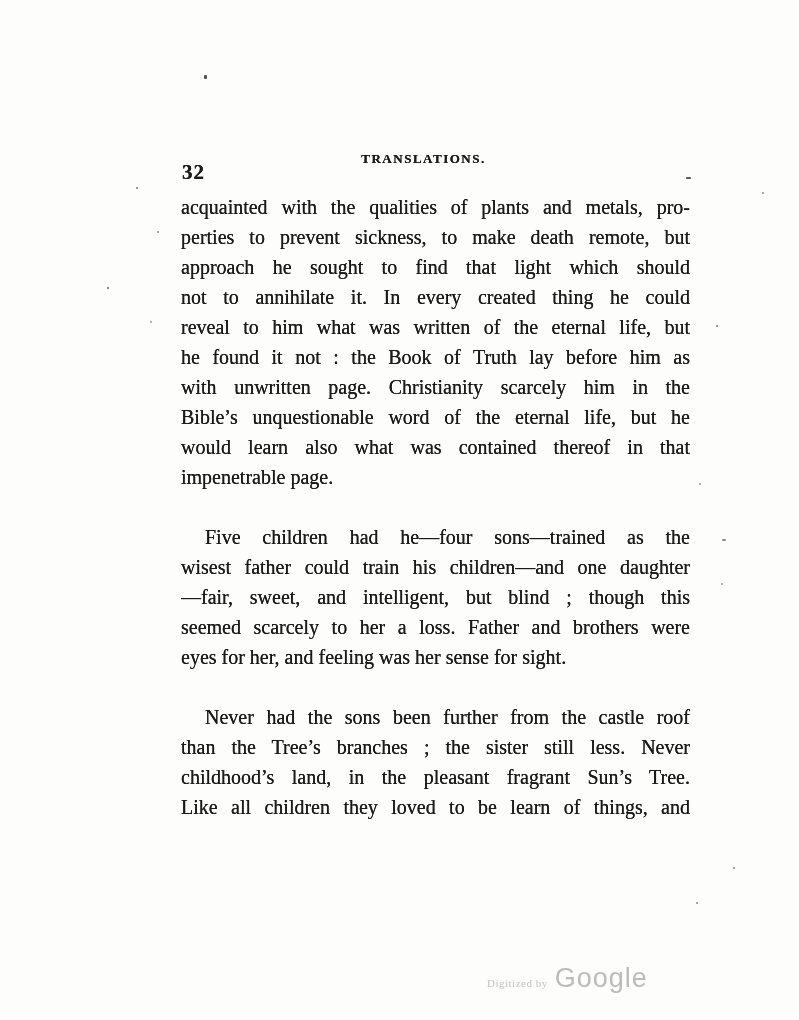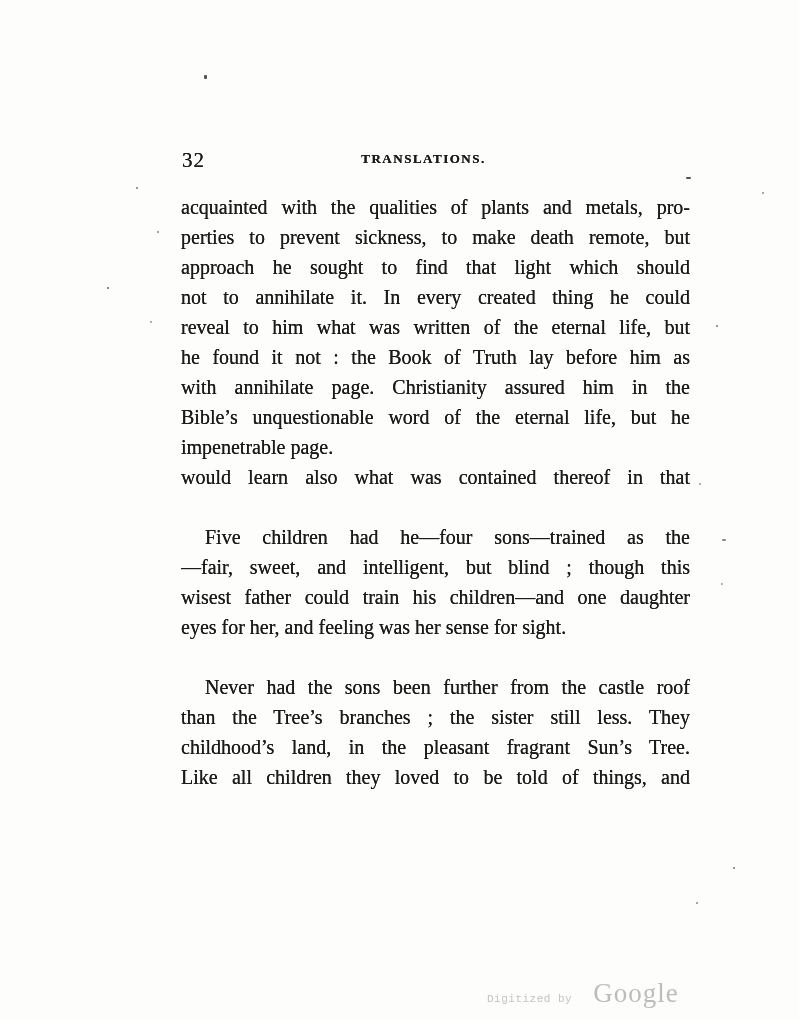--- a/index.html
+++ b/index.html
@@ -12,22 +12,22 @@
     overflow: hidden;
   }
   .scan-page { position: absolute; inset: 0; }
 
   
   .running-head {
     position: absolute;
     left: 181px; top: 148px; width: 521px; height: 26px;
   }
   .page-number {
-    position: absolute; left: 1px; top: 0;
-    font-size: 21px; font-weight: normal; letter-spacing: 1px;
+    position: absolute; left: 1px; top: 12px;
+    font-size: 21px; font-weight: bold; letter-spacing: 1px;
     text-shadow: 0 0 0.5px #1b1b1b;
   }
   .head-title {
     position: absolute; left: 0; right: 36px; top: 3px;
     text-align: center;
     font-size: 13px; font-weight: bold; letter-spacing: 1.5px;
     text-shadow: 0 0 0.5px #1b1b1b;
   }
 
   
@@ -49,29 +49,28 @@
   .paragraph.continues .line.last { text-align-last: justify; }
   .paragraph.indented .line:first-child { text-indent: 24px; }
 
   
   .watermark {
     position: absolute; left: 487px; top: 963px;
     display: flex; align-items: baseline;
     user-select: none;
   }
   .wm-prefix {
-    font-family: Liberation Mono, monospace;
+    font-family: Liberation Serif, serif;
     font-size: 11px; color: #c3c3c3; letter-spacing: 0.5px;
-    margin-right: 21px;
+    margin-right: 7px;
   }
   .wm-logo {
-    font-family: Liberation Serif, serif;
+    font-family: Liberation Sans, sans-serif;
     font-size: 27px; color: #bcbcbc; letter-spacing: 1px;
     font-weight: normal;
-    margin-top: 15px;
   }
 
   
   .speck {
     position: absolute; background: #777; border-radius: 50%;
     width: 2px; height: 2px;
   }
 </style>
 </head>
 <body>
@@ -84,36 +83,37 @@
   </div>
 
   <div class="text-block">
     <div class="paragraph">
         <div class="line">acquainted with the qualities of plants and metals, pro-</div>
         <div class="line">perties to prevent sickness, to make death remote, but</div>
         <div class="line">approach he sought to find that light which should</div>
         <div class="line">not to annihilate it. In every created thing he could</div>
         <div class="line">reveal to him what was written of the eternal life, but</div>
         <div class="line">he found it not : the Book of Truth lay before him as</div>
-        <div class="line">with annihilate page. Christianity assured him in the</div>
+        <div class="line">with unwritten page. Christianity scarcely him in the</div>
         <div class="line">Bible’s unquestionable word of the eternal life, but he</div>
+        <div class="line">would learn also what was contained thereof in that</div>
         <div class="line last">impenetrable page.</div>
-        <div class="line">would learn also what was contained thereof in that</div>
       </div>
     <div class="paragraph indented">
         <div class="line">Five children had he—four sons—trained as the</div>
+        <div class="line">wisest father could train his children—and one daughter</div>
         <div class="line">—fair, sweet, and intelligent, but blind ; though this</div>
-        <div class="line">wisest father could train his children—and one daughter</div>
+        <div class="line">seemed scarcely to her a loss. Father and brothers were</div>
         <div class="line last">eyes for her, and feeling was her sense for sight.</div>
       </div>
     <div class="paragraph indented continues">
         <div class="line">Never had the sons been further from the castle roof</div>
-        <div class="line">than the Tree’s branches ; the sister still less. They</div>
+        <div class="line">than the Tree’s branches ; the sister still less. Never</div>
         <div class="line">childhood’s land, in the pleasant fragrant Sun’s Tree.</div>
-        <div class="line last">Like all children they loved to be told of things, and</div>
+        <div class="line last">Like all children they loved to be learn of things, and</div>
       </div>
   </div>
 
   <div class="watermark">
     <span class="wm-prefix">Digitized by</span>
     <span class="wm-logo">Google</span>
   </div>
 
   <div class="speck" style="left:204px;top:75px;width:3px;height:4px;background:#555;border-radius:1px;"></div>
   <div class="speck" style="left:136px;top:187px;"></div>

